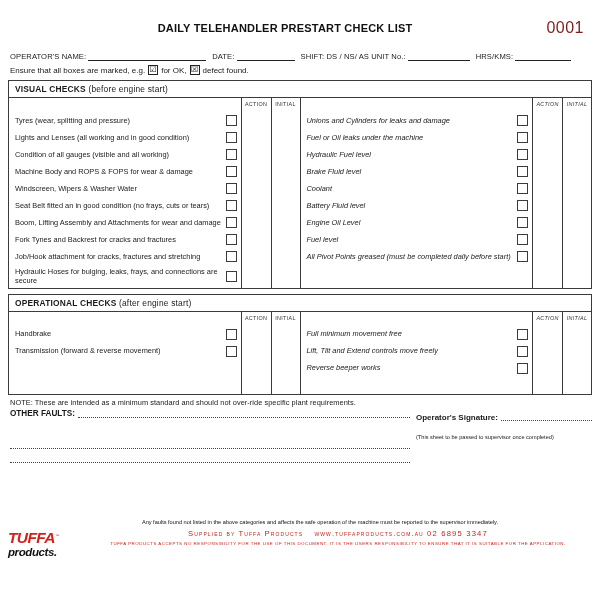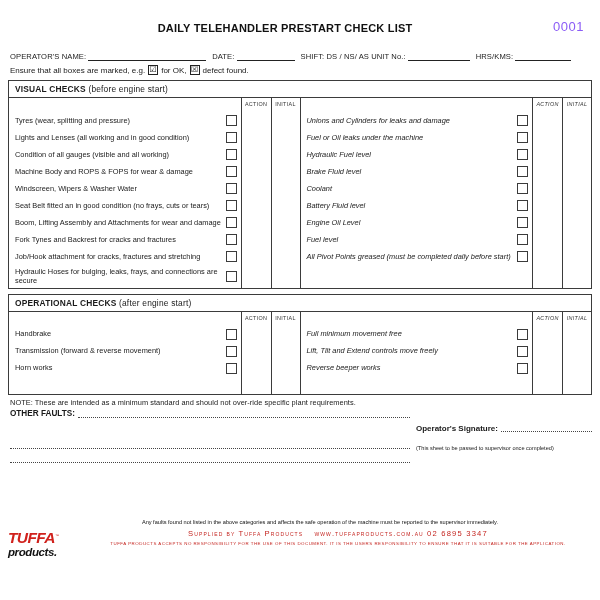--- a/index.html
+++ b/index.html
@@ -36,22 +36,22 @@
     font-weight: bold;
     letter-spacing: 0.2px;
     color: #111111;
     padding-left: 10px;
     padding-right: 40px;
   }
   .serial-no {
     position: absolute;
     right: 8px;
     top: 19px;
-    font-size: 13px;
-    color: #8b5cf6;
+    font-size: 16px;
+    color: #7f1d1d;
     letter-spacing: 0.5px;
     font-family: "Liberation Sans", sans-serif;
   }
 
   
   .op-line {
     display: flex;
     align-items: flex-end;
     font-size: 7.6px;
     letter-spacing: 0.1px;
@@ -191,21 +191,21 @@
     border-bottom: 1px dotted #444;
     height: 8px;
     margin-bottom: 5px;
     width: 100%;
   }
   .sig-row {
     display: flex;
     align-items: flex-start;
     font-size: 8px;
     font-weight: bold;
-    margin-top: 15px;
+    margin-top: 4px;
   }
   .passed-note {
     font-size: 5.6px;
     margin-top: 12px;
     text-align: left;
   }
 
   
   .bottom {
     position: absolute;
@@ -431,24 +431,20 @@
           <div class="colhead blank">&nbsp;</div>
           <div id="ol">
               <div class="item">
                 <span class="item-text">Handbrake</span>
                 <span class="chk"></span>
               </div>
               <div class="item">
                 <span class="item-text">Transmission (forward &amp; reverse movement)</span>
                 <span class="chk"></span>
               </div>
-              <div class="item">
-                <span class="item-text">Horn works</span>
-                <span class="chk"></span>
-              </div>
             </div>
         </div>
         <div class="ai-col">
           <div class="colhead">ACTION</div>
         </div>
         <div class="ai-col initial">
           <div class="colhead">INITIAL</div>
         </div>
       </div>
 

